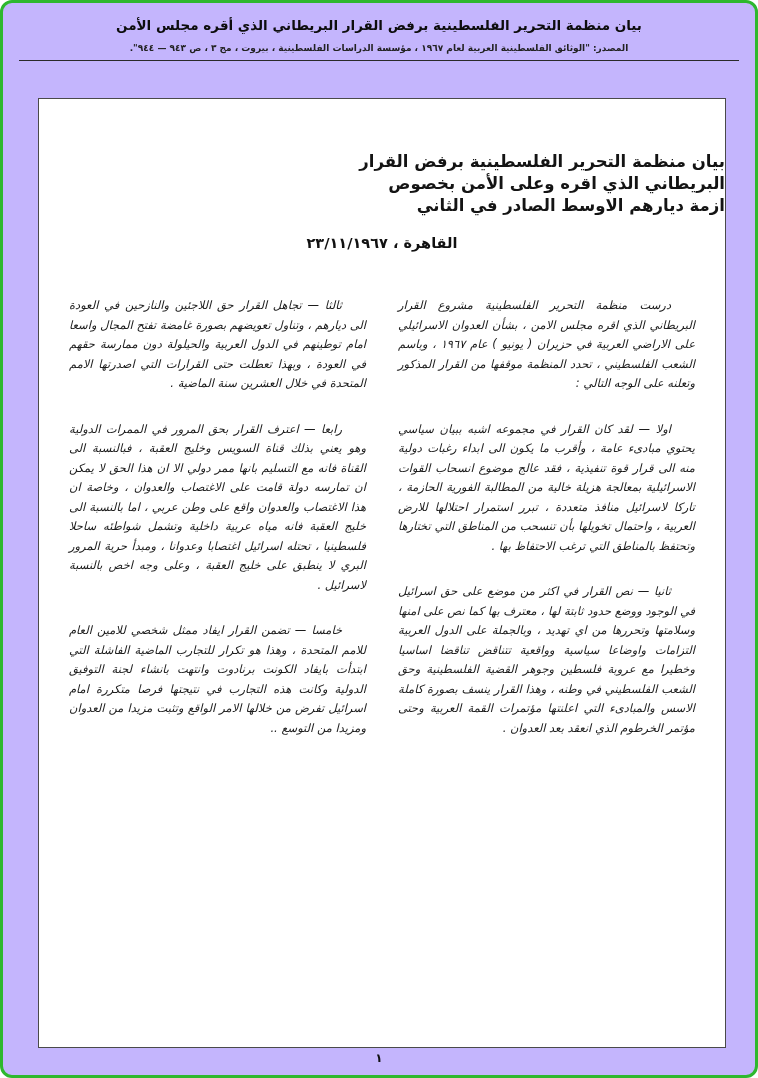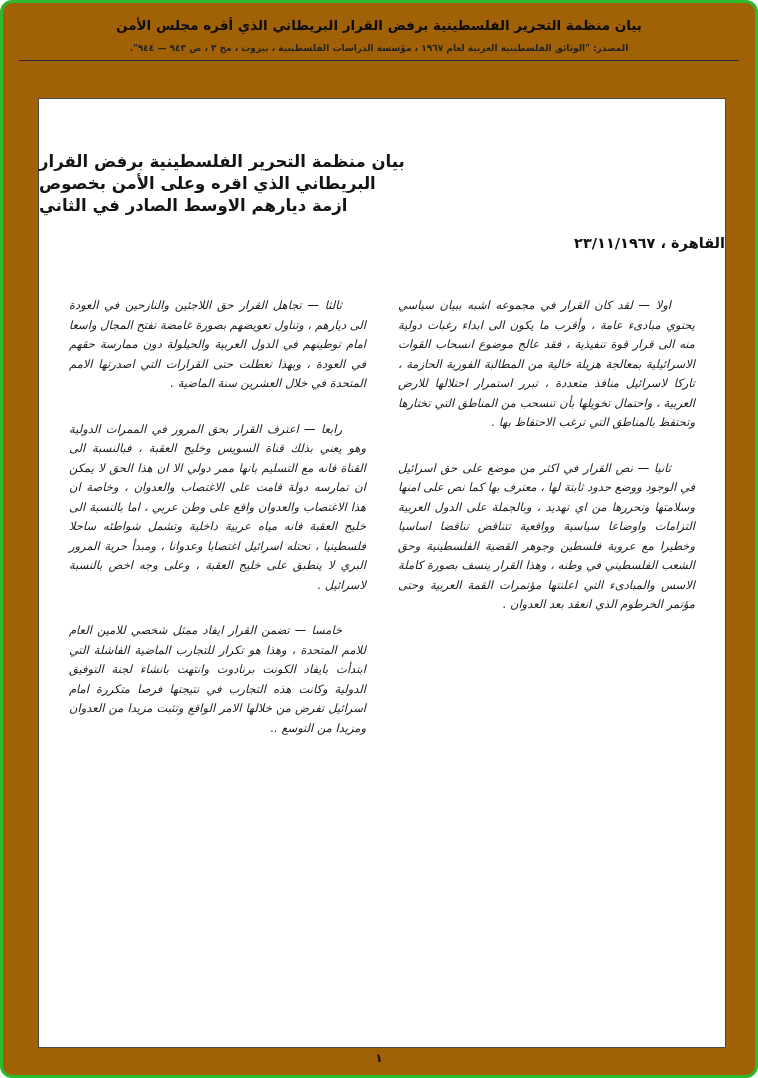--- a/index.html
+++ b/index.html
@@ -5,21 +5,21 @@
   html, body {
     margin: 0;
     padding: 0;
     background: #ffffff;
   }
   .page {
     position: relative;
     width: 758px;
     height: 1078px;
     box-sizing: border-box;
-    background: #a16207;
+    background: #c4b5fd;
     border: 3px solid #2eb82e;
     border-radius: 12px;
     overflow: hidden;
     font-family: "DejaVu Sans", sans-serif;
     color: #161616;
   }
   .page-header {
     text-align: center;
     padding-top: 13px;
   }
@@ -45,29 +45,29 @@
     left: 35px;
     top: 95px;
     width: 688px;
     height: 950px;
     box-sizing: border-box;
     border: 1px solid #4a4a4a;
     background: #ffffff;
   }
   .doc-title {
     margin-top: 52px;
-    text-align: left;
+    text-align: right;
     font-weight: bold;
     font-size: 16.5px;
     line-height: 22px;
     color: #141414;
   }
   .datelines {
     margin-top: 16px;
-    text-align: right;
+    text-align: center;
     font-weight: bold;
     font-size: 14.5px;
     line-height: 21px;
     color: #111;
   }
   .columns {
     display: flex;
     gap: 32px;
     padding: 0 30px;
     margin-top: 42px;
@@ -114,20 +114,21 @@
       <div>البريطاني الذي اقره وعلى الأمن بخصوص</div>
       <div>ازمة ديارهم الاوسط الصادر في الثاني</div>
     </div>
 
     <div class="datelines" dir="rtl">
       <div>القاهرة ، ٢٣/١١/١٩٦٧</div>
     </div>
 
     <div class="columns" dir="rtl">
       <div class="col">
+        <p>درست منظمة التحرير الفلسطينية مشروع القرار البريطاني الذي اقره مجلس الامن ، بشأن العدوان الاسرائيلي على الاراضي العربية في حزيران ( يونيو ) عام ١٩٦٧ ، وباسم الشعب الفلسطيني ، تحدد المنظمة موقفها من القرار المذكور وتعلنه على الوجه التالي :</p>
         <p>اولا — لقد كان القرار في مجموعه اشبه ببيان سياسي يحتوي مبادىء عامة ، وأقرب ما يكون الى ابداء رغبات دولية منه الى قرار قوة تنفيذية ، فقد عالج موضوع انسحاب القوات الاسرائيلية بمعالجة هزيلة خالية من المطالبة الفورية الحازمة ، تاركا لاسرائيل منافذ متعددة ، تبرر استمرار احتلالها للارض العربية ، واحتمال تخويلها بأن تنسحب من المناطق التي تختارها وتحتفظ بالمناطق التي ترغب الاحتفاظ بها .</p>
         <p>ثانيا — نص القرار في اكثر من موضع على حق اسرائيل في الوجود ووضع حدود ثابتة لها ، معترف بها كما نص على امنها وسلامتها وتحررها من اي تهديد ، وبالجملة على الدول العربية التزامات واوضاعا سياسية وواقعية تتناقض تناقضا اساسيا وخطيرا مع عروبة فلسطين وجوهر القضية الفلسطينية وحق الشعب الفلسطيني في وطنه ، وهذا القرار ينسف بصورة كاملة الاسس والمبادىء التي اعلنتها مؤتمرات القمة العربية وحتى مؤتمر الخرطوم الذي انعقد بعد العدوان .</p>
       </div>
       <div class="col">
         <p>ثالثا — تجاهل القرار حق اللاجئين والنازحين في العودة الى ديارهم ، وتناول تعويضهم بصورة غامضة تفتح المجال واسعا امام توطينهم في الدول العربية والحيلولة دون ممارسة حقهم في العودة ، وبهذا تعطلت حتى القرارات التي اصدرتها الامم المتحدة في خلال العشرين سنة الماضية .</p>
         <p>رابعا — اعترف القرار بحق المرور في الممرات الدولية وهو يعني بذلك قناة السويس وخليج العقبة ، فبالنسبة الى القناة فانه مع التسليم بانها ممر دولي الا ان هذا الحق لا يمكن ان تمارسه دولة قامت على الاغتصاب والعدوان ، وخاصة ان هذا الاغتصاب والعدوان واقع على وطن عربي ، اما بالنسبة الى خليج العقبة فانه مياه عربية داخلية وتشمل شواطئه ساحلا فلسطينيا ، تحتله اسرائيل اغتصابا وعدوانا ، ومبدأ حرية المرور البري لا ينطبق على خليج العقبة ، وعلى وجه اخص بالنسبة لاسرائيل .</p>
         <p>خامسا — تضمن القرار ايفاد ممثل شخصي للامين العام للامم المتحدة ، وهذا هو تكرار للتجارب الماضية الفاشلة التي ابتدأت بايفاد الكونت برنادوت وانتهت بانشاء لجنة التوفيق الدولية وكانت هذه التجارب في نتيجتها فرصا متكررة امام اسرائيل تفرض من خلالها الامر الواقع وتثبت مزيدا من العدوان ومزيدا من التوسع ..</p>
       </div>
     </div>
 

